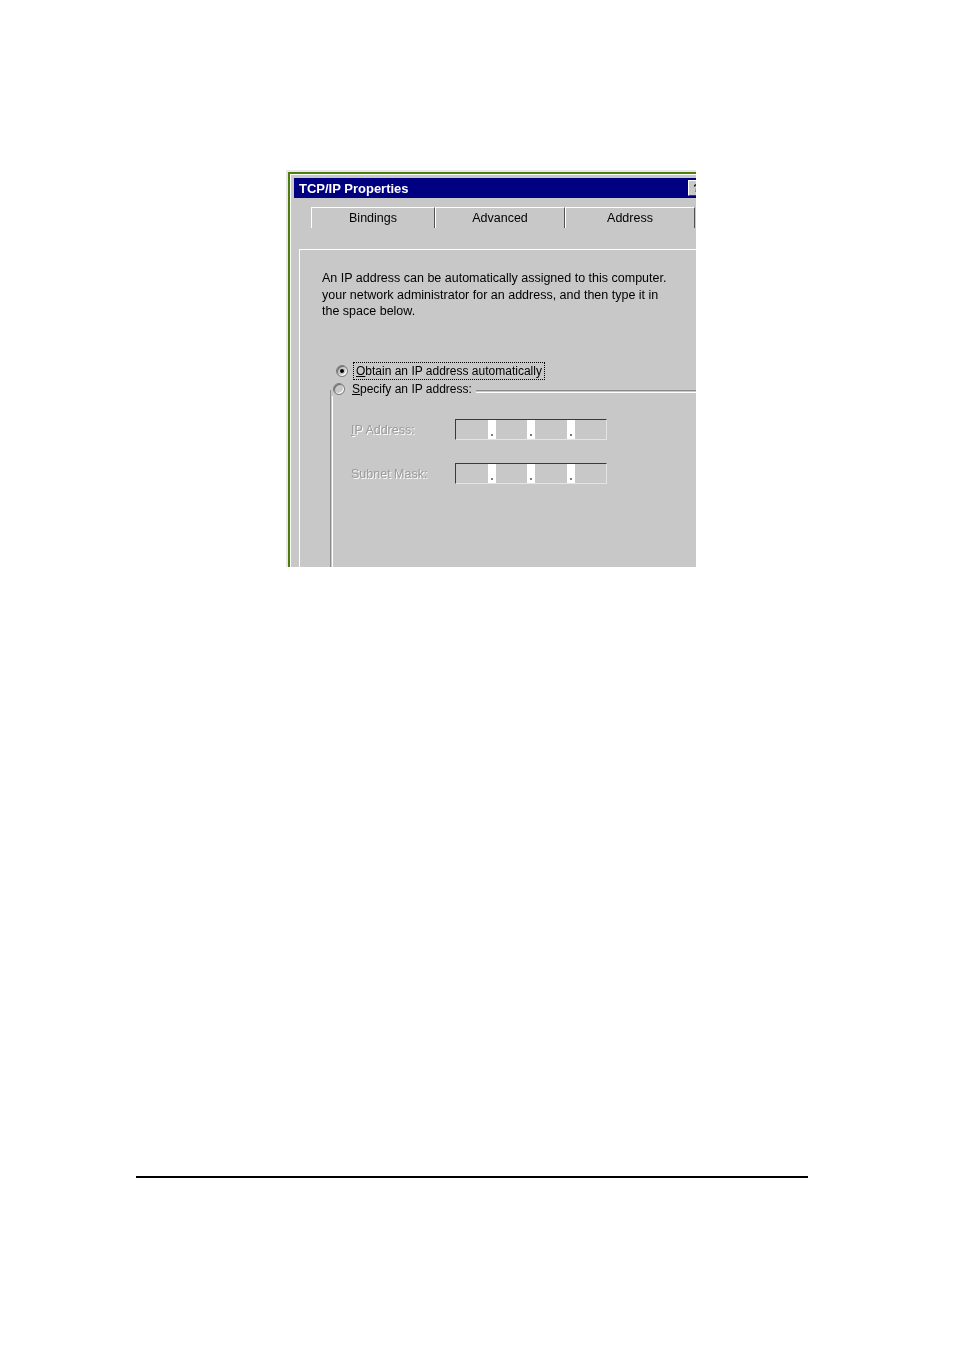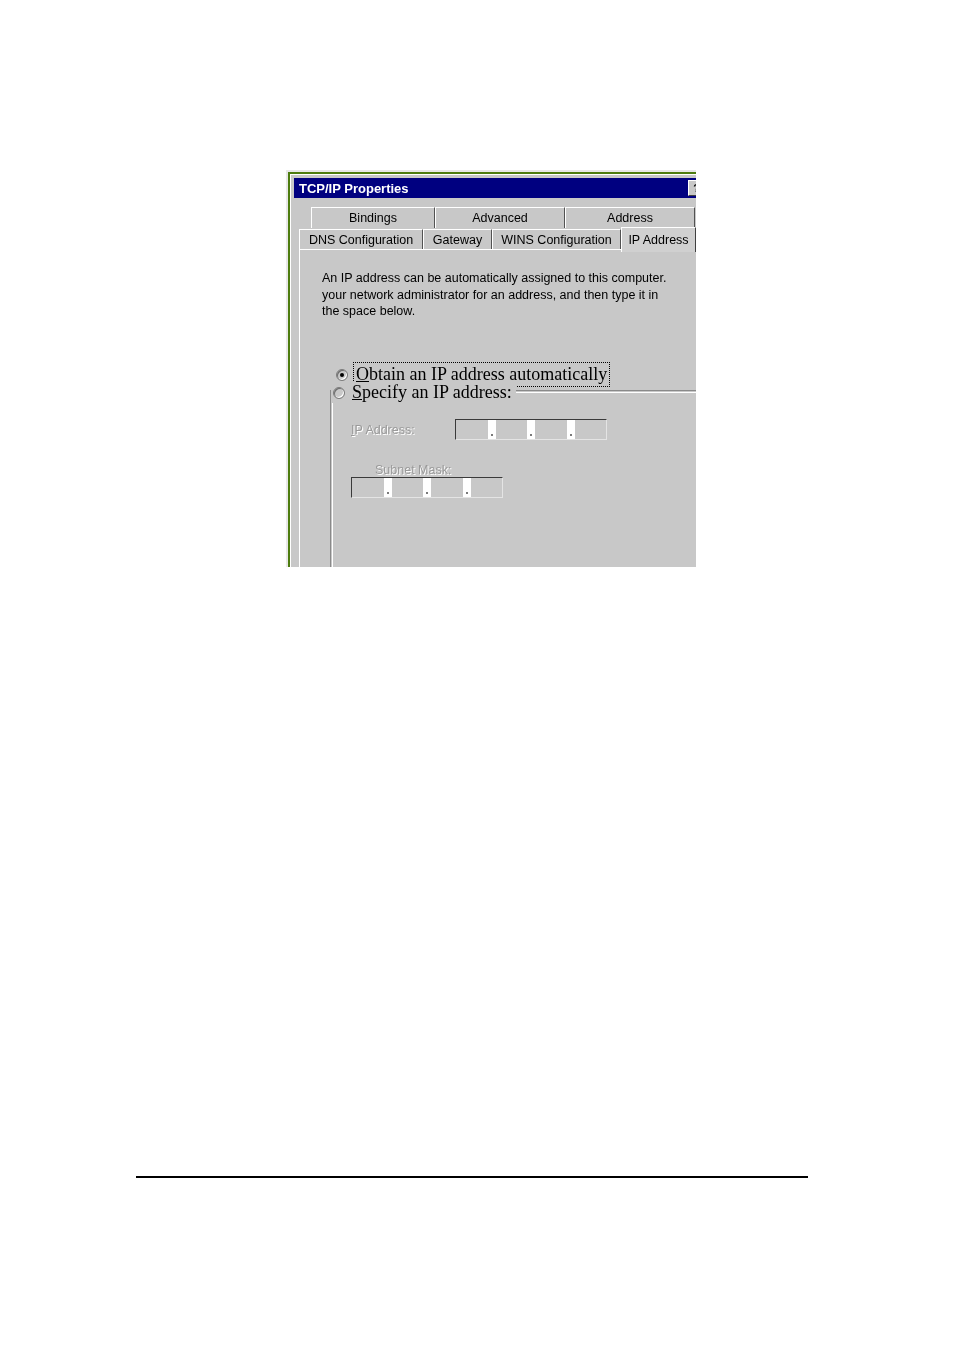--- a/index.html
+++ b/index.html
@@ -198,25 +198,25 @@
     content: "";
     position: absolute;
     left: 3px;
     top: 3px;
     width: 4px;
     height: 4px;
     border-radius: 50%;
     background: #000000;
   }
   .radio-label {
-    font-size: 18px;
+    font-size: 12px;
     color: #000000;
     margin-left: 7px;
     white-space: nowrap;
-    font-family: Liberation Serif, serif;
+    font-family: Liberation Sans, sans-serif;
   }
   .radio-label.focused {
     border: 1px dotted #000000;
     padding: 1px 2px;
     margin-left: 5px;
   }
   .acc { text-decoration: underline; }
 
   
   .groupbox {
@@ -256,21 +256,21 @@
   }
 
   
   .field-row {
     position: absolute;
     display: flex;
     align-items: center;
     left: 20px;
   }
   .field-row.ip { top: 28px; }
-  .field-row.mask { top: 72px; flex-direction: column; }
+  .field-row.mask { top: 72px; }
 
   .field-label {
     width: 104px;
     font-size: 12.5px;
     color: #9a9a9a;
     text-shadow: 1px 1px 0 #ffffff;
     white-space: nowrap;
     font-family: "Liberation Sans", sans-serif;
   }
   .field-label .acc { text-decoration: underline; }
@@ -341,34 +341,20 @@
             <div class="tab" style="width:124px">
               <span>Bindings</span>
             </div>
             <div class="tab" style="width:130px">
               <span>Advanced</span>
             </div>
             <div class="tab" style="width:130px">
               <span>Address</span>
             </div>
           </div>
-          <div class="tab-row row2">
-            <div class="tab" style="width:124px">
-              <span>DNS Configuration</span>
-            </div>
-            <div class="tab" style="width:69px">
-              <span>Gateway</span>
-            </div>
-            <div class="tab" style="width:129px">
-              <span>WINS Configuration</span>
-            </div>
-            <div class="tab active" style="width:75px">
-              <span>IP Address</span>
-            </div>
-          </div>
         </div>
 
         <div class="panel">
 
           <div class="desc">
             <div>An IP address can be automatically assigned to this computer.</div>
             <div>your network administrator for an address, and then type it in</div>
             <div>the space below.</div>
           </div>
 

